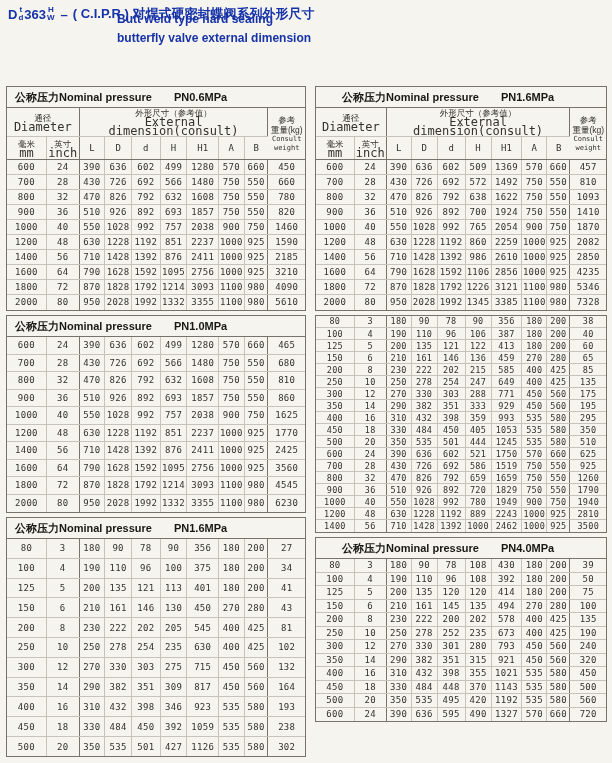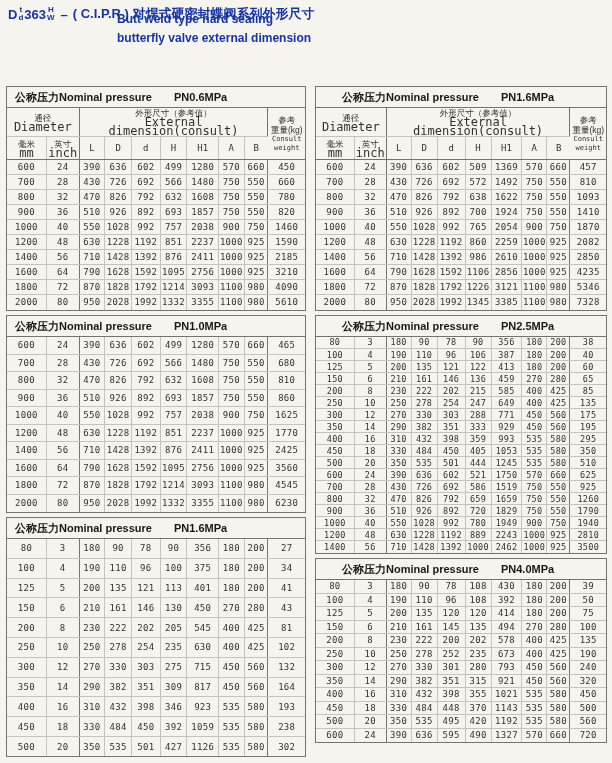--- a/index.html
+++ b/index.html
@@ -731,21 +731,20 @@
             <td>3385</td>
             <td>1100</td>
             <td>980</td>
             <td>7328</td>
           </tr>
         </tbody>
     </table>
   </div>
 
   <div class="vtable t-pn25">
-    <div class="ttl"><span class="pl">公称压力Nominal pressure</span><span class="pv">PN2.5MPa</span></div>
     <table>
       <colgroup>
           <col style="width:13.2%">
           <col style="width:11%">
           <col style="width:8.6%">
           <col style="width:9%">
           <col style="width:9.6%">
           <col style="width:9%">
           <col style="width:10.6%">
           <col style="width:8.6%">

